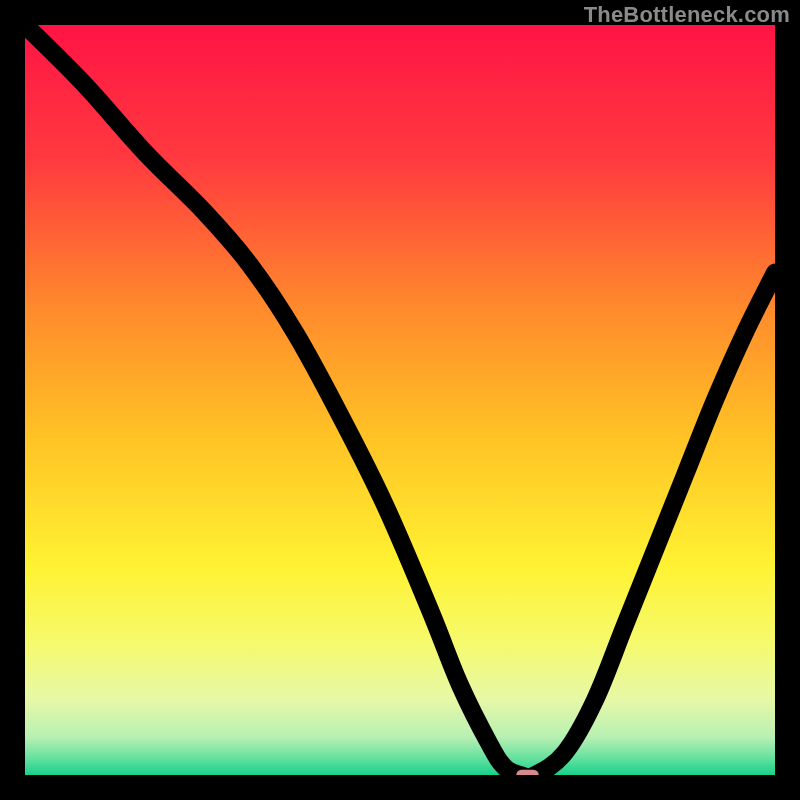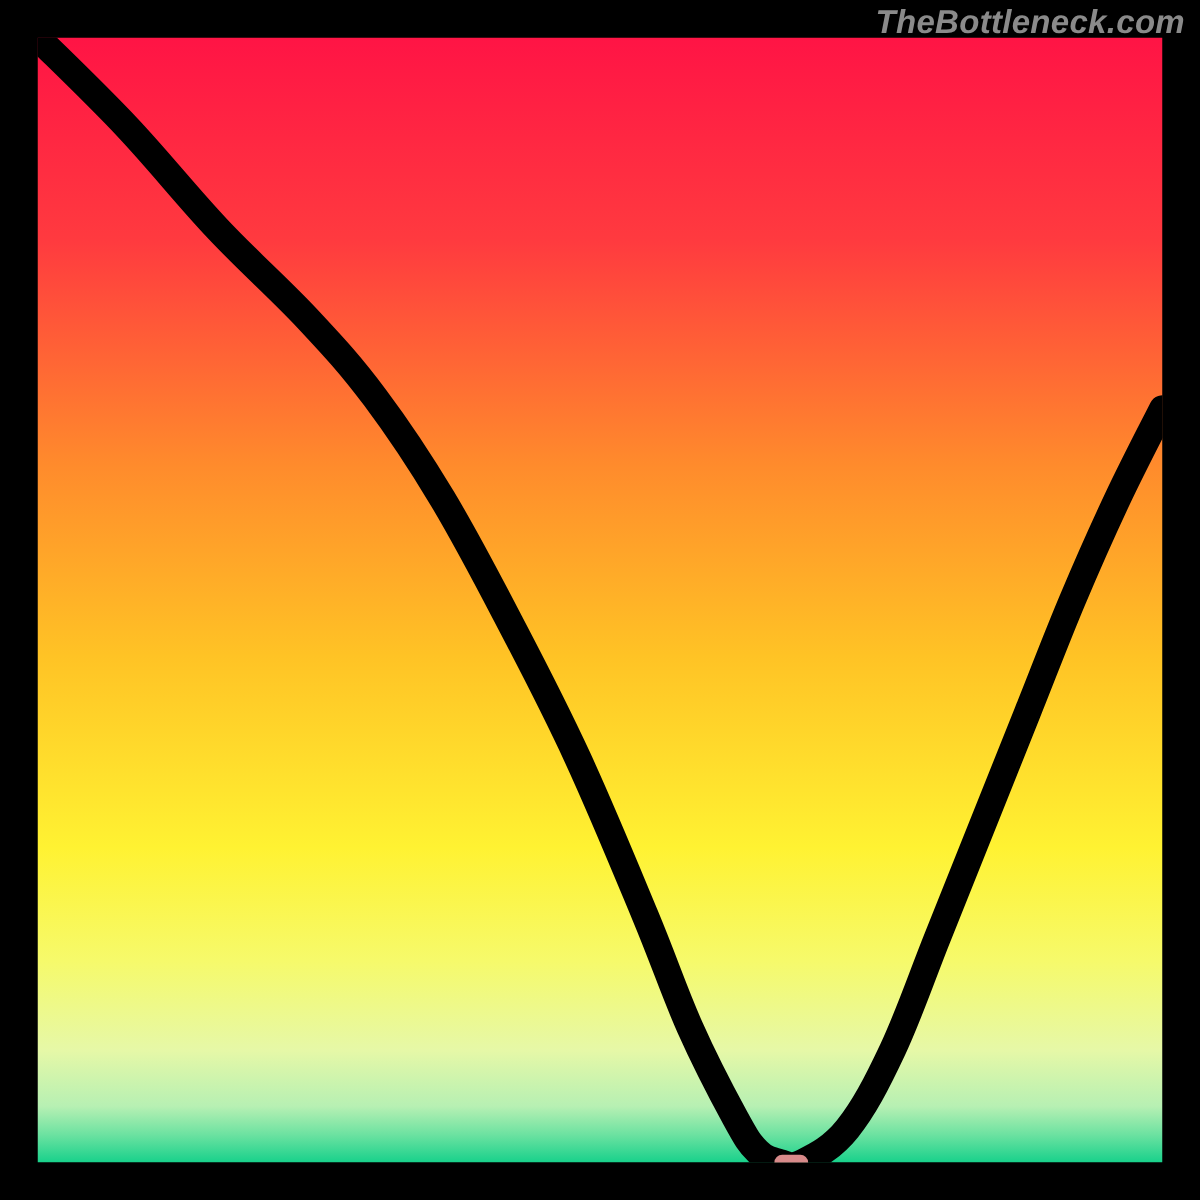--- a/index.html
+++ b/index.html
@@ -7,21 +7,20 @@
     padding: 0;
     width: 800px;
     height: 800px;
     background: #000000;
     overflow: hidden;
   }
   .container {
     position: relative;
     width: 800px;
     height: 800px;
-    font-style: italic;
   }
   .watermark {
     position: absolute;
     top: 2px;
     right: 10px;
     font-family: Arial, Helvetica, sans-serif;
     font-size: 22px;
     font-weight: 600;
     color: #8a8a8a;
     z-index: 10;

